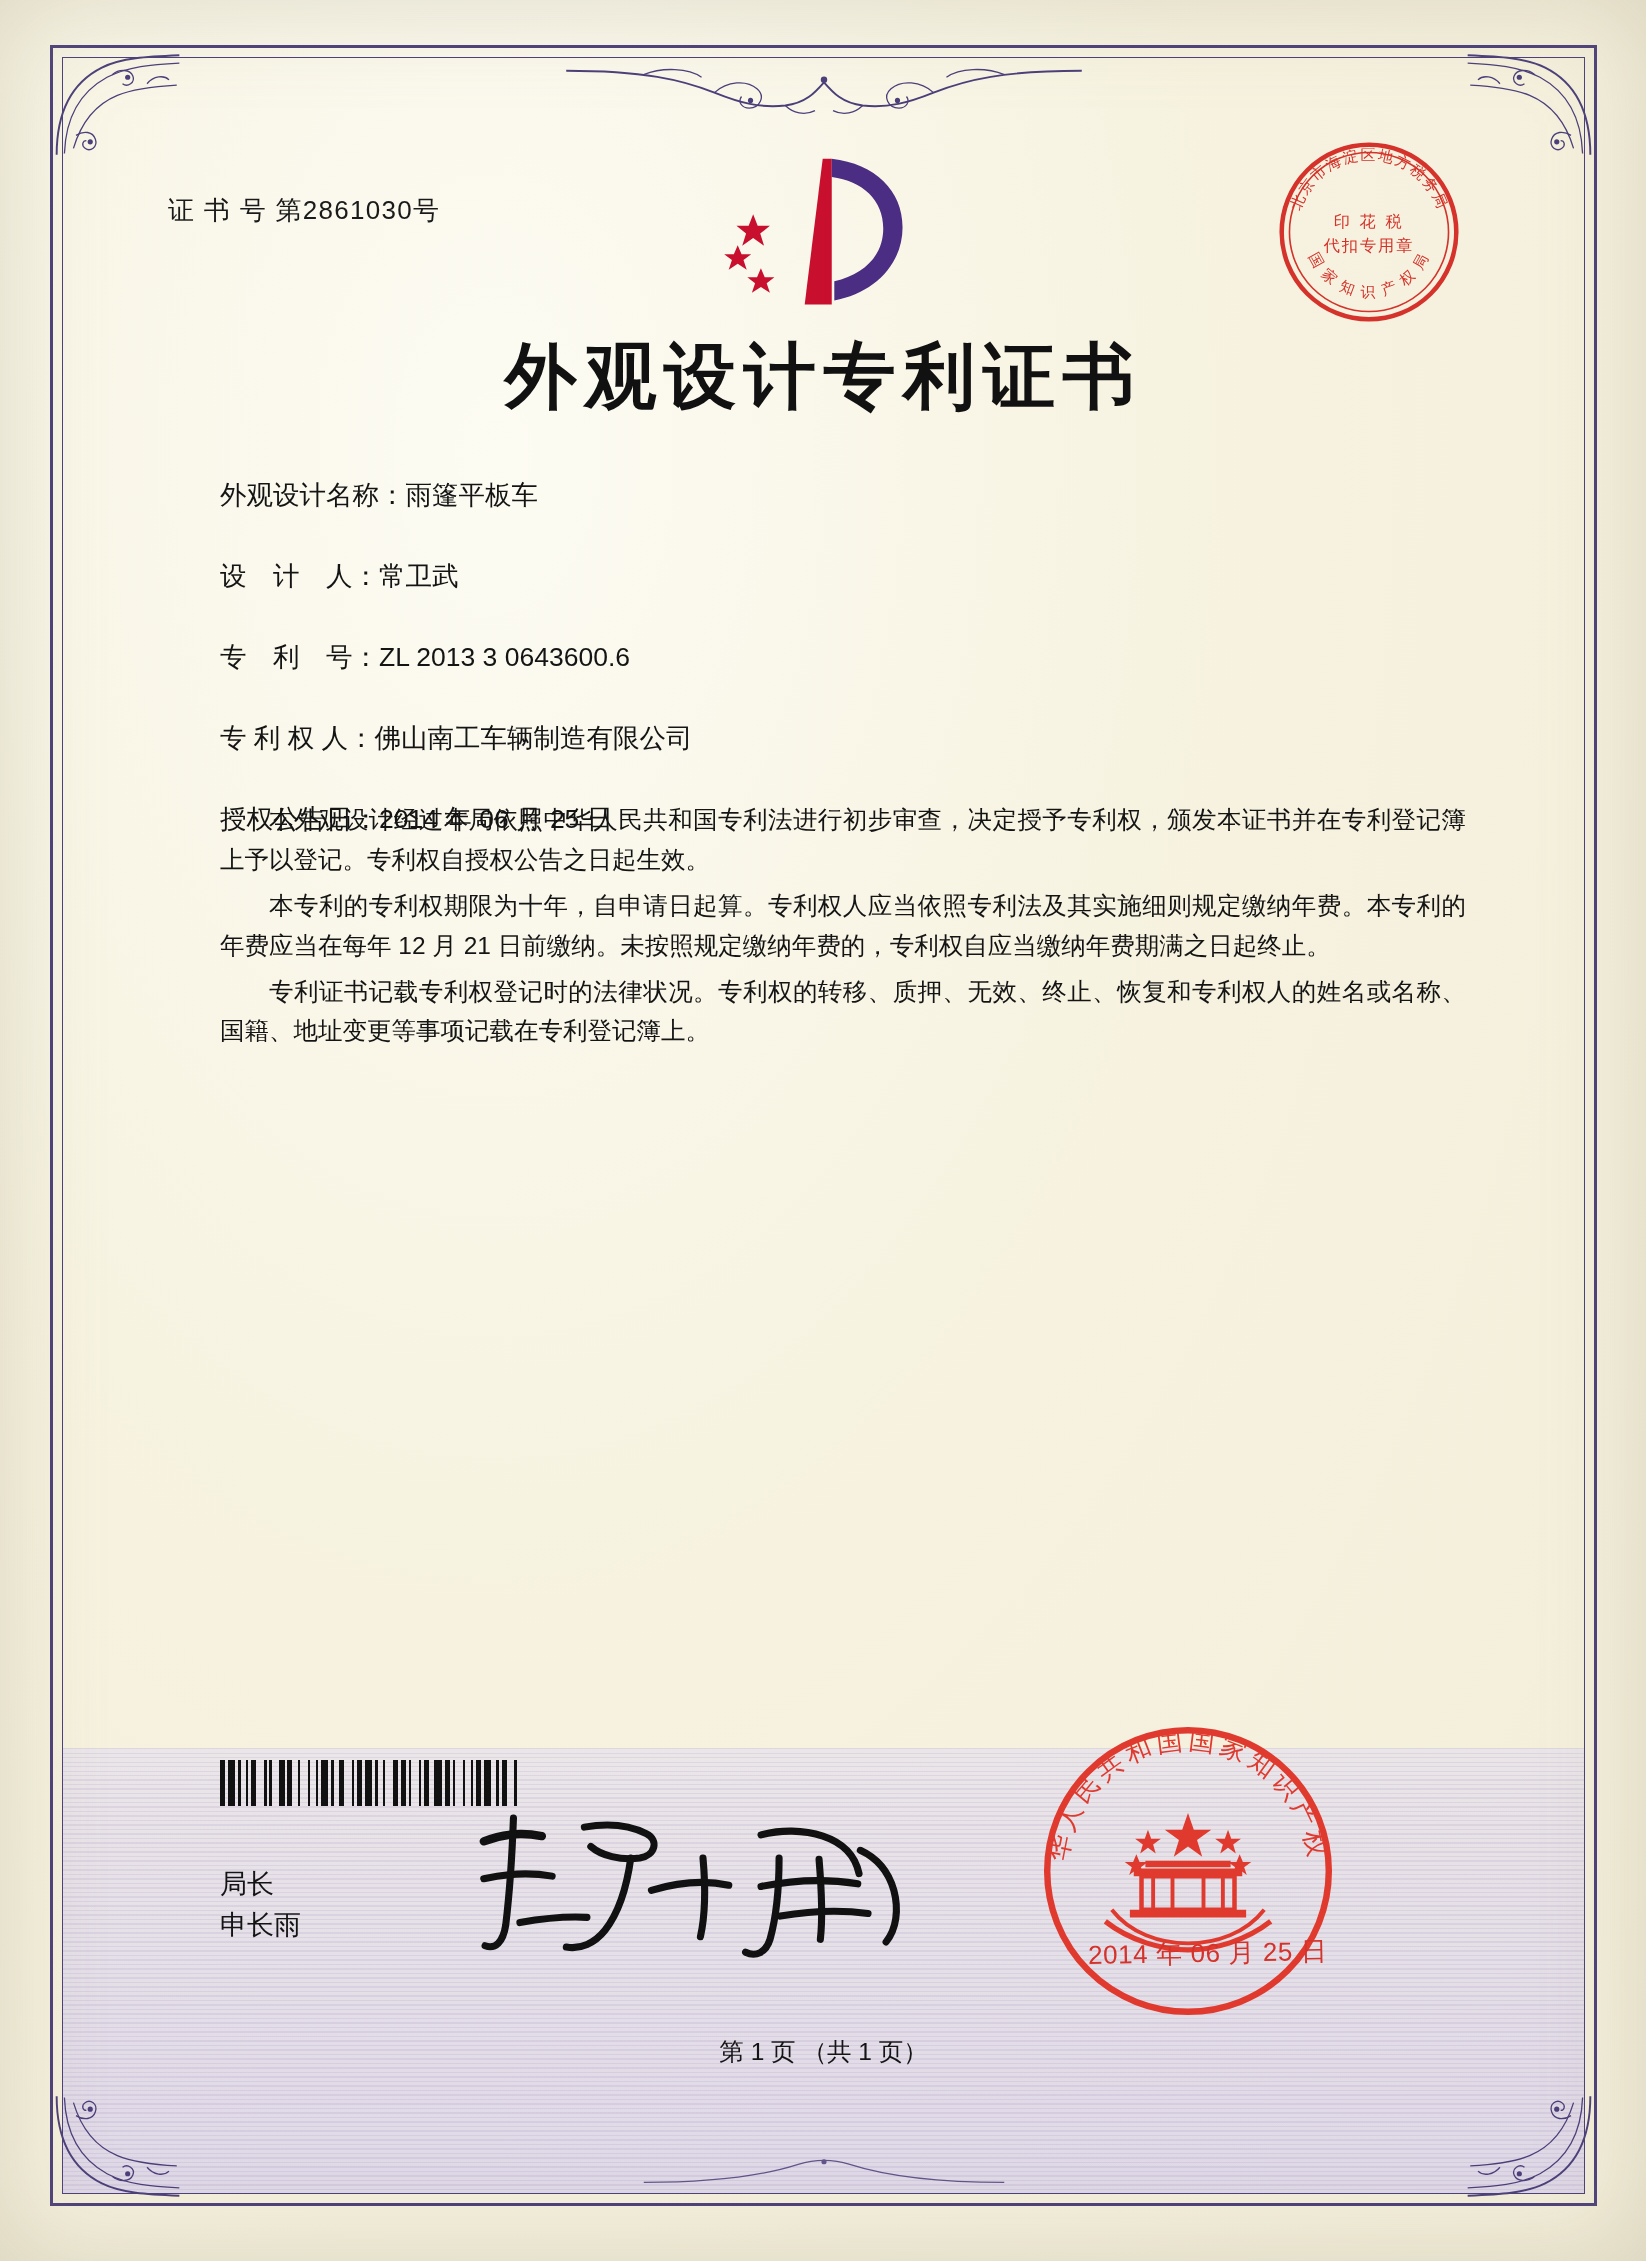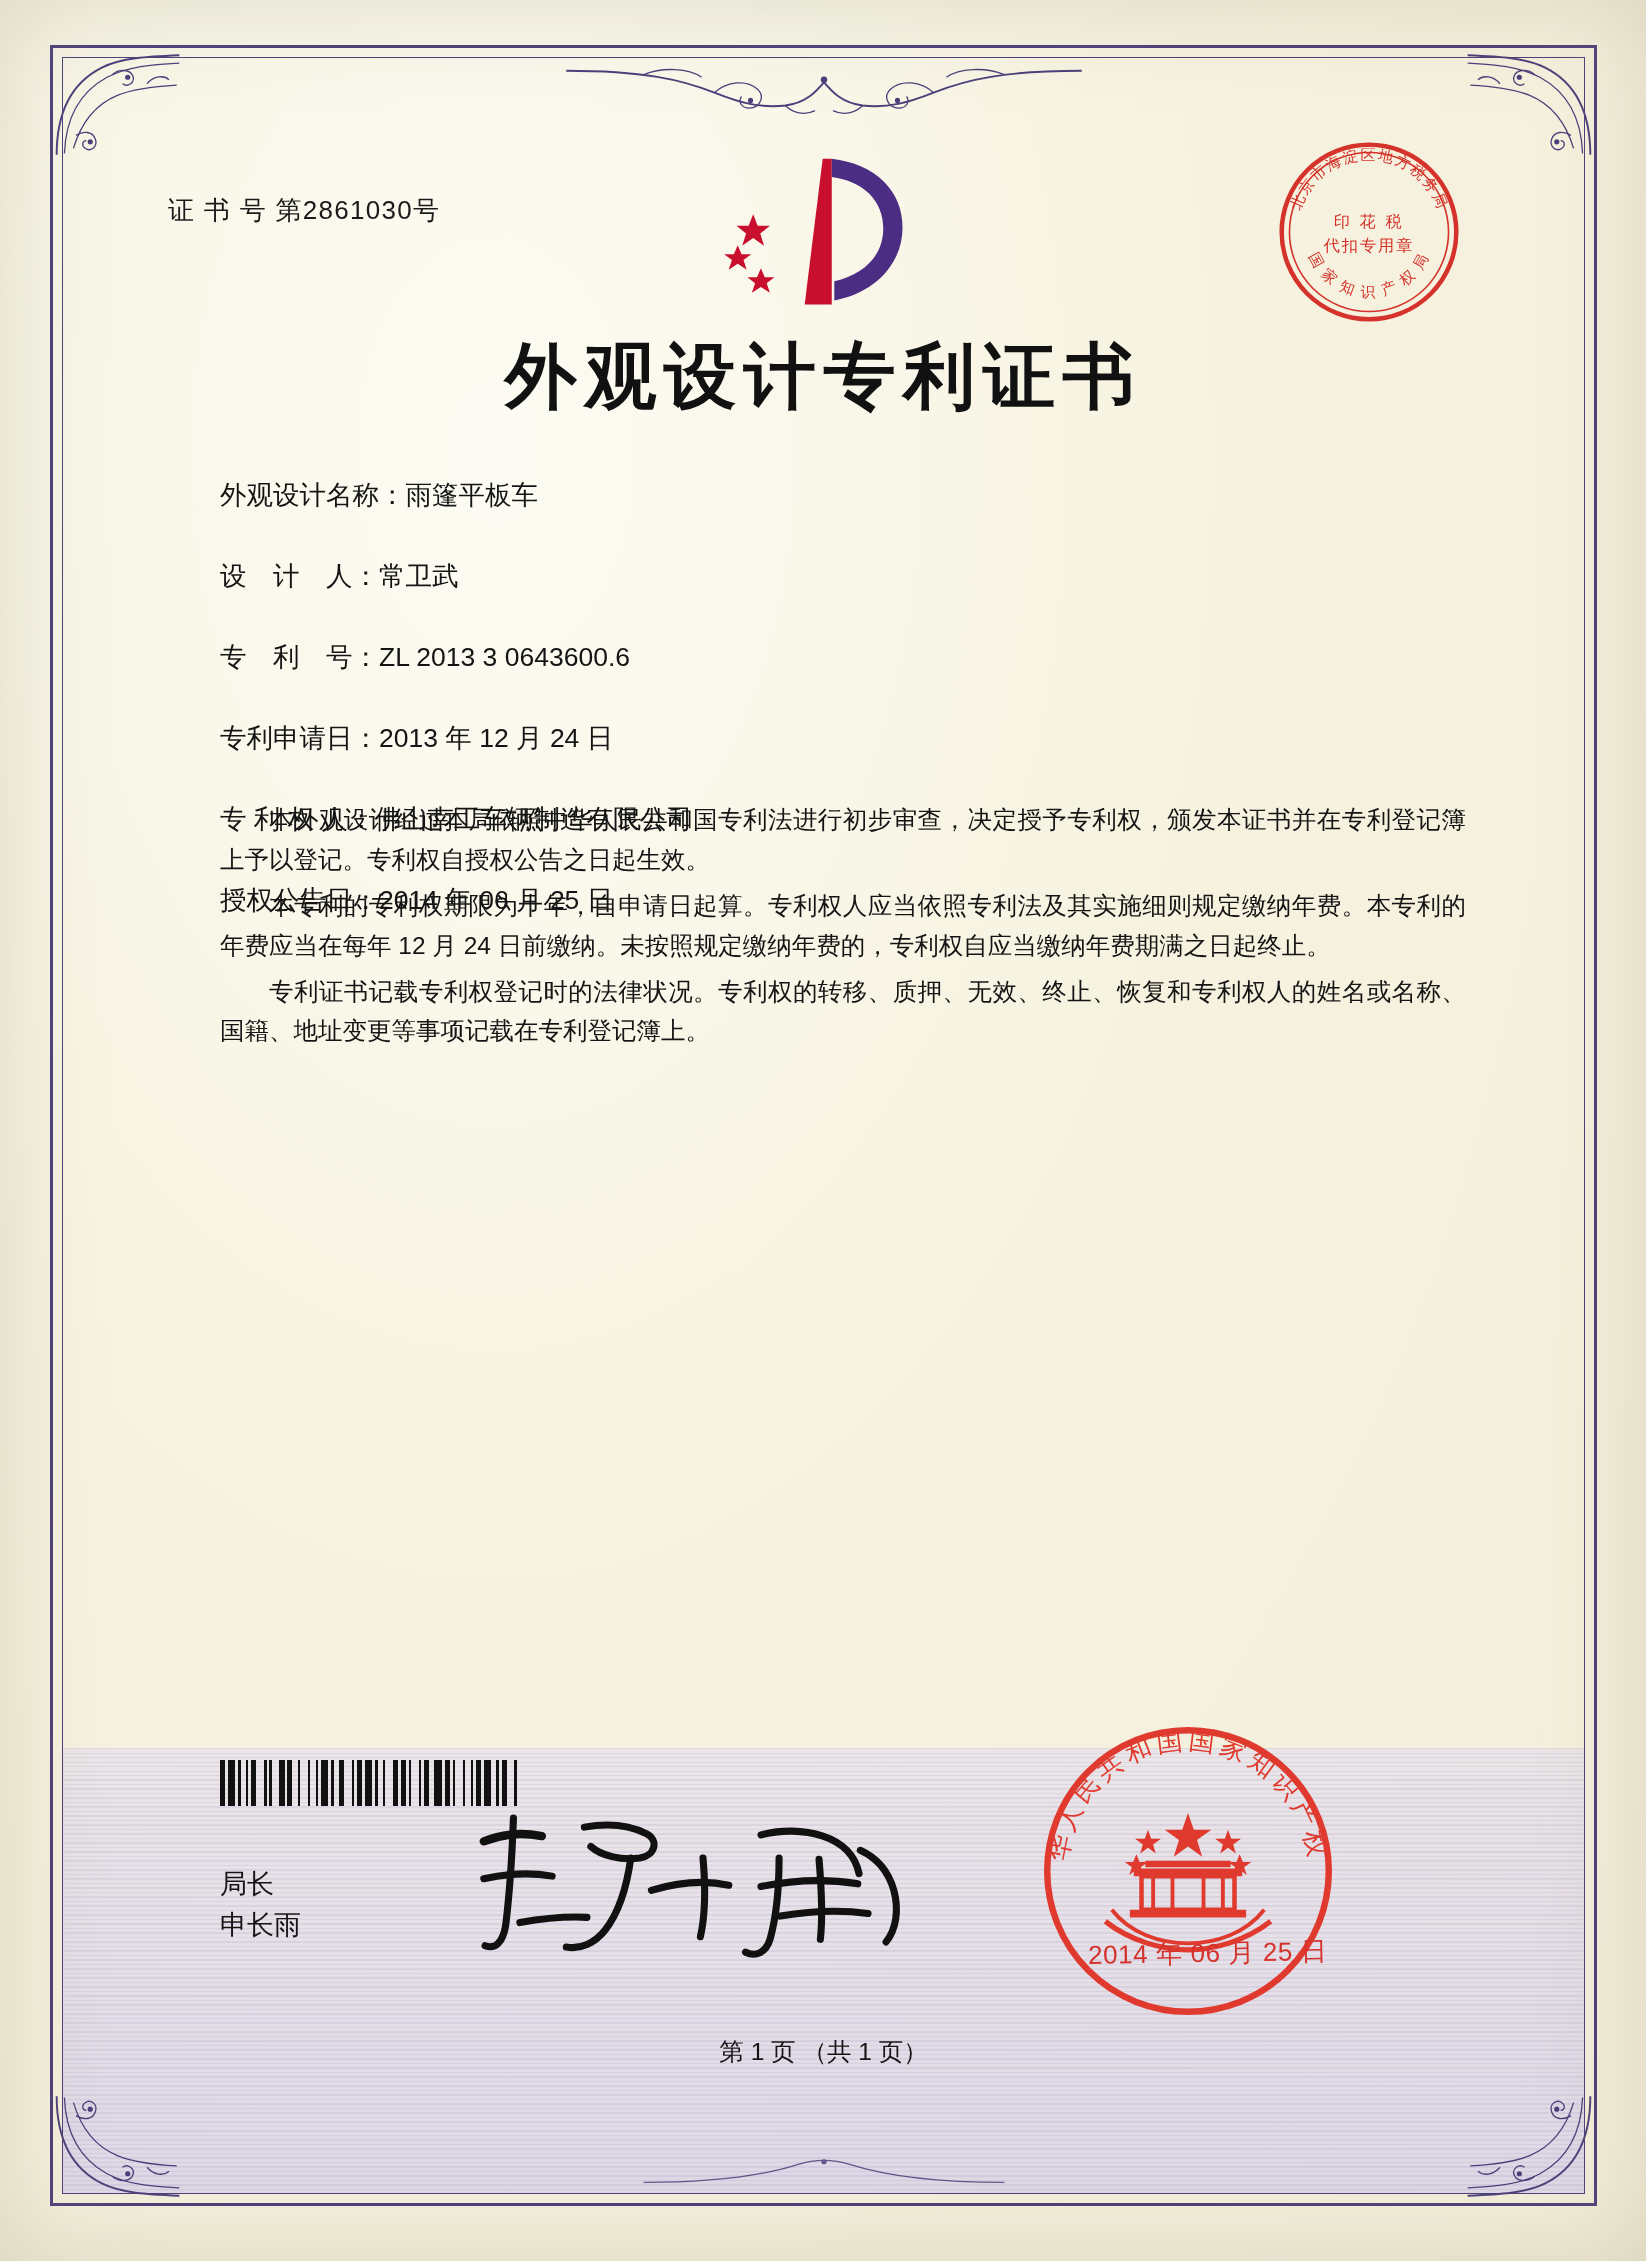--- a/index.html
+++ b/index.html
@@ -380,33 +380,30 @@
       <div class="field-row">
         <span class="field-label">外观设计名称：</span><span class="field-value">雨篷平板车</span>
       </div>
       <div class="field-row">
         <span class="field-label">设　计　人：</span><span class="field-value">常卫武</span>
       </div>
       <div class="field-row">
         <span class="field-label">专　利　号：</span><span class="field-value">ZL 2013 3 0643600.6</span>
       </div>
       <div class="field-row">
-        <span class="field-label">专利申请日：</span><span class="field-value">2013 年 12 月 24 日</span>
-      </div>
-      <div class="field-row">
         <span class="field-label">专 利 权 人：</span><span class="field-value">佛山南工车辆制造有限公司</span>
       </div>
       <div class="field-row">
         <span class="field-label">授权公告日：</span><span class="field-value">2014 年 06 月 25 日</span>
       </div>
     </div>
 
     <div class="body-text">
       <p>本外观设计经过本局依照中华人民共和国专利法进行初步审查，决定授予专利权，颁发本证书并在专利登记簿上予以登记。专利权自授权公告之日起生效。</p>
-      <p>本专利的专利权期限为十年，自申请日起算。专利权人应当依照专利法及其实施细则规定缴纳年费。本专利的年费应当在每年 12 月 24 日前缴纳。未按照规定缴纳年费的，专利权自应当缴纳年费期满之日起终止。</p>
+      <p>本专利的专利权期限为十年，自申请日起算。专利权人应当依照专利法及其实施细则规定缴纳年费。本专利的年费应当在每年 12 月 21 日前缴纳。未按照规定缴纳年费的，专利权自应当缴纳年费期满之日起终止。</p>
       <p>专利证书记载专利权登记时的法律状况。专利权的转移、质押、无效、终止、恢复和专利权人的姓名或名称、国籍、地址变更等事项记载在专利登记簿上。</p>
     </div>
 
     <div class="barcode" id="barcode">
         <i style="width: 5.2px; background: rgb(17, 17, 17);"></i>
         <i style="width: 2.6px; background: transparent;"></i>
         <i style="width: 7.7px; background: rgb(17, 17, 17);"></i>
         <i style="width: 2.6px; background: transparent;"></i>
         <i style="width: 2.6px; background: rgb(17, 17, 17);"></i>
         <i style="width: 5.2px; background: transparent;"></i>

